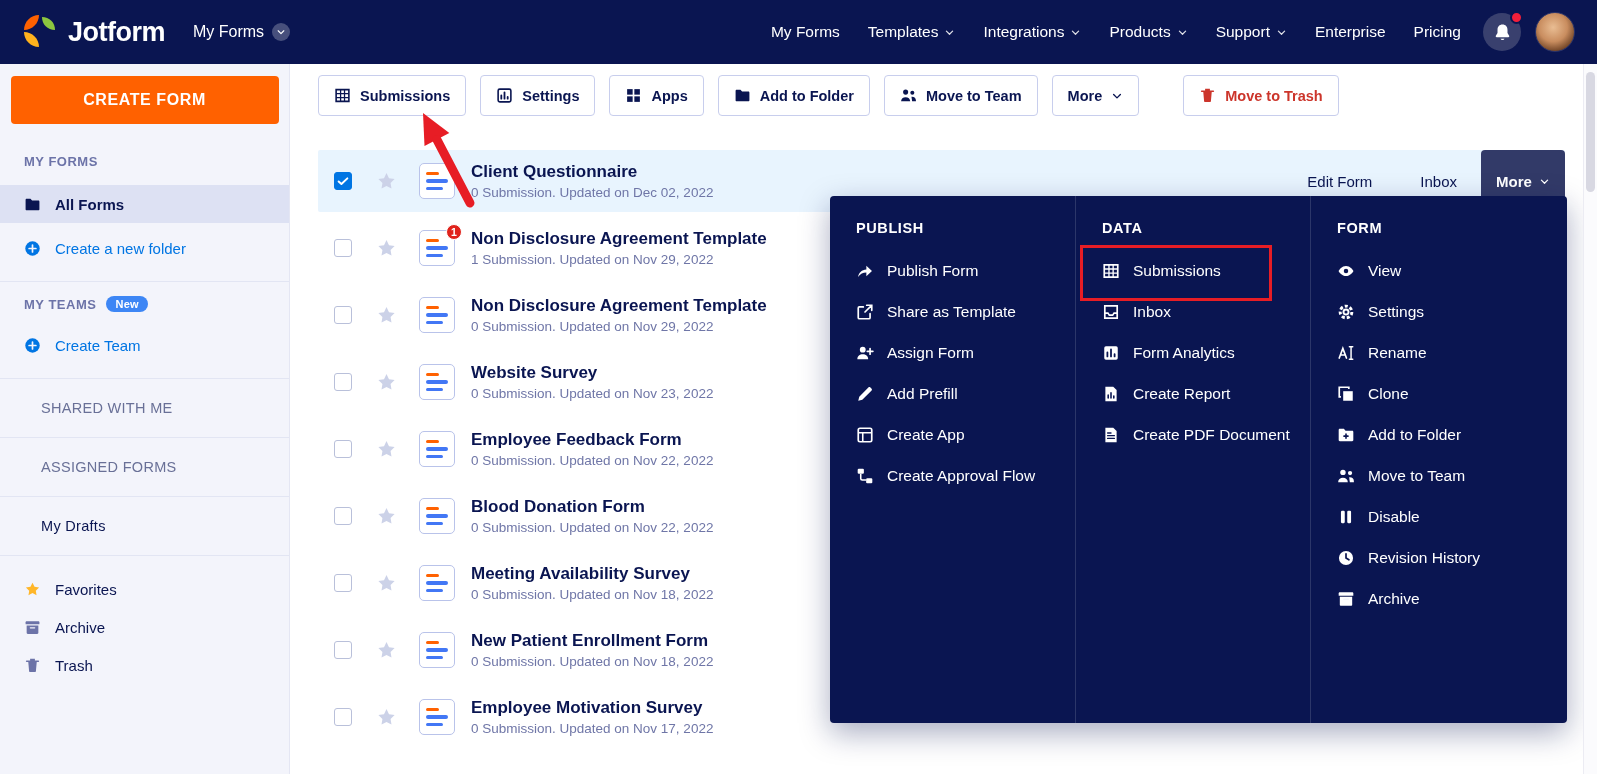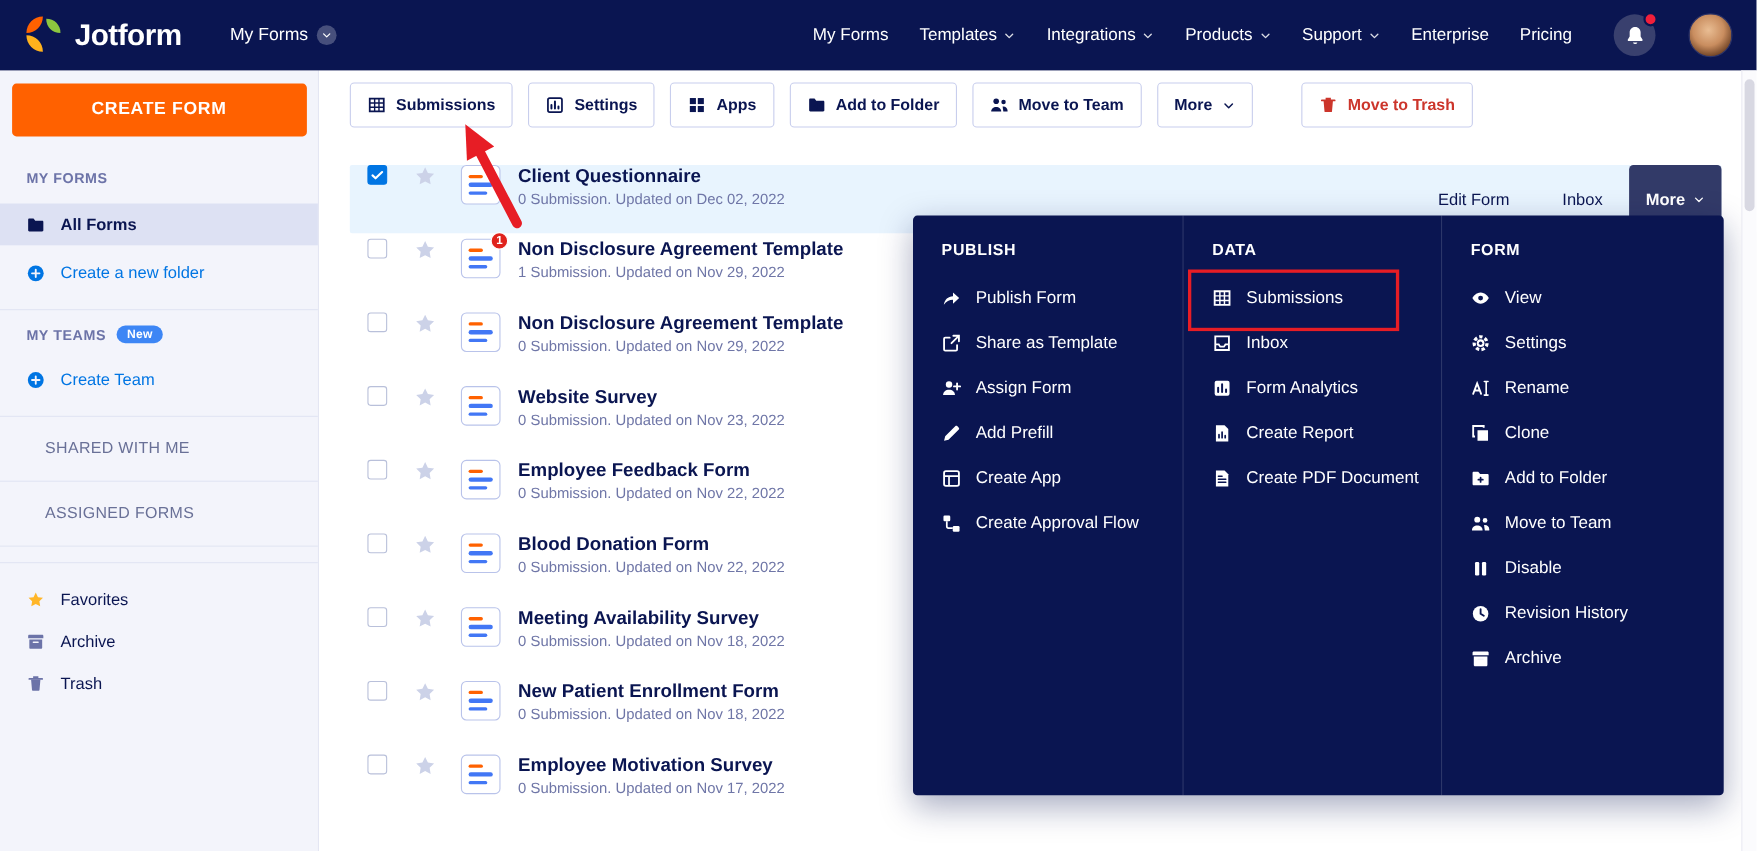--- a/index.html
+++ b/index.html
@@ -12,21 +12,21 @@
     overflow: hidden;
     color: #0a1551;
   }
   .icon { display:inline-flex; align-items:center; justify-content:center; flex:none; }
   .icon svg { width:100%; height:100%; display:block; }
 
   
   .navbar {
     position:absolute; top:0; left:0; right:0; height:64px;
     background:#0a1551; display:flex; align-items:center;
-    padding:16px 22px; gap:30px; z-index:30;
+    padding:16px 22px; gap:14px; z-index:30;
   }
   .logo { display:flex; align-items:center; gap:10px; cursor:pointer; }
   .logo-mark { width:36px; height:36px; }
   .logo-text { color:#fff; font-size:27px; font-weight:bold; letter-spacing:-0.5px; }
   .crumb { display:flex; align-items:center; gap:8px; margin-left:14px; color:#fff; font-size:16px; cursor:pointer; }
   .crumb-badge { width:18px; height:18px; border-radius:50%; background:rgba(255,255,255,.25); display:flex; align-items:center; justify-content:center; }
   .crumb-badge .icon { width:10px; height:10px; color:#fff; }
   .nav-links { display:flex; align-items:center; gap:28px; margin-left:auto; color:#fff; font-size:15.5px; }
   .nav-link { display:flex; align-items:center; gap:6px; cursor:pointer; white-space:nowrap; }
   .nav-chev { width:11px; height:11px; opacity:.85; }
@@ -67,21 +67,21 @@
   .toolbar { position:absolute; left:28px; top:11px; display:flex; gap:14px; align-items:center; z-index:5; }
   .tb-btn { display:inline-flex; align-items:center; gap:9px; height:41px; padding:0 15px;
     background:#fff; border:1px solid #c8ceed; border-radius:4px; color:#0a1551;
     font-size:14.5px; font-weight:600; font-family:inherit; cursor:pointer; white-space:nowrap; }
   .tb-ic { width:17px; height:17px; color:#0a1551; }
   .tb-chev { width:12px; height:12px; color:#0a1551; }
   .tb-btn.trash { color:#cc352b; margin-left:30px; }
   .tb-btn.trash .tb-ic { color:#cc352b; }
 
   .form-list { position:absolute; left:28px; top:86px; width:1247px; }
-  .form-row { display:flex; align-items:flex-start; height:62px; margin-bottom:5px; padding-left:16px; cursor:pointer; }
+  .form-row { display:flex; align-items:center; height:62px; margin-bottom:5px; padding-left:16px; cursor:pointer; }
   .form-row.selected { background:#e8f4fe; border-radius:2px; }
   .checkbox { width:18px; height:18px; border:1.5px solid #b9c0da; border-radius:3px; background:#fff;
     margin-right:24px; flex:none; display:flex; align-items:center; justify-content:center; cursor:pointer; }
   .checkbox.checked { background:#0075e3; border-color:#0075e3; }
   .checkbox svg { width:14px; height:14px; }
   .row-star { width:21px; height:21px; color:#ccd2e8; margin-right:22px; cursor:pointer; }
   .form-icon { position:relative; width:36px; height:36px; background:#fff; border:1px solid #b9c3ea;
     border-radius:5px; display:flex; flex-direction:column; justify-content:center; gap:4px;
     padding:0 6px; margin-right:16px; flex:none; }
   .bar { height:3.5px; border-radius:2px; }
@@ -241,20 +241,21 @@
         </svg>
       </span>
     <span>Create Team</span>
   </div>
 
   <hr class="sb-div">
   <div class="sb-section">SHARED WITH ME</div>
   <hr class="sb-div">
   <div class="sb-section">ASSIGNED FORMS</div>
   <hr class="sb-div">
+  <div class="sb-section" style="color:#0a1551">My Drafts</div>
   <hr class="sb-div">
 
   <div class="sb-row">
     <span class="icon sb-ic orange">
         <svg viewBox="0 0 16 16">
           <path d="M8 1.6l1.9 3.9 4.3.6-3.1 3 .7 4.3L8 11.4l-3.8 2 .7-4.3-3.1-3 4.3-.6z" fill="currentColor"></path>
         </svg>
       </span>
     <span>Favorites</span>
   </div>

